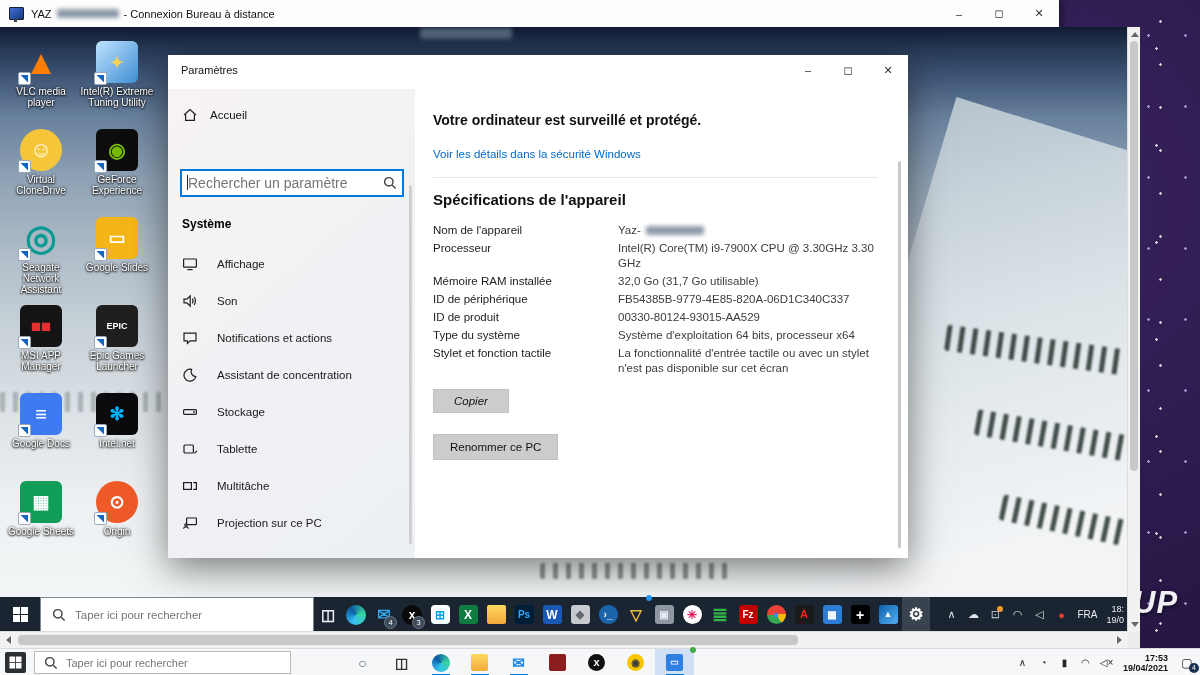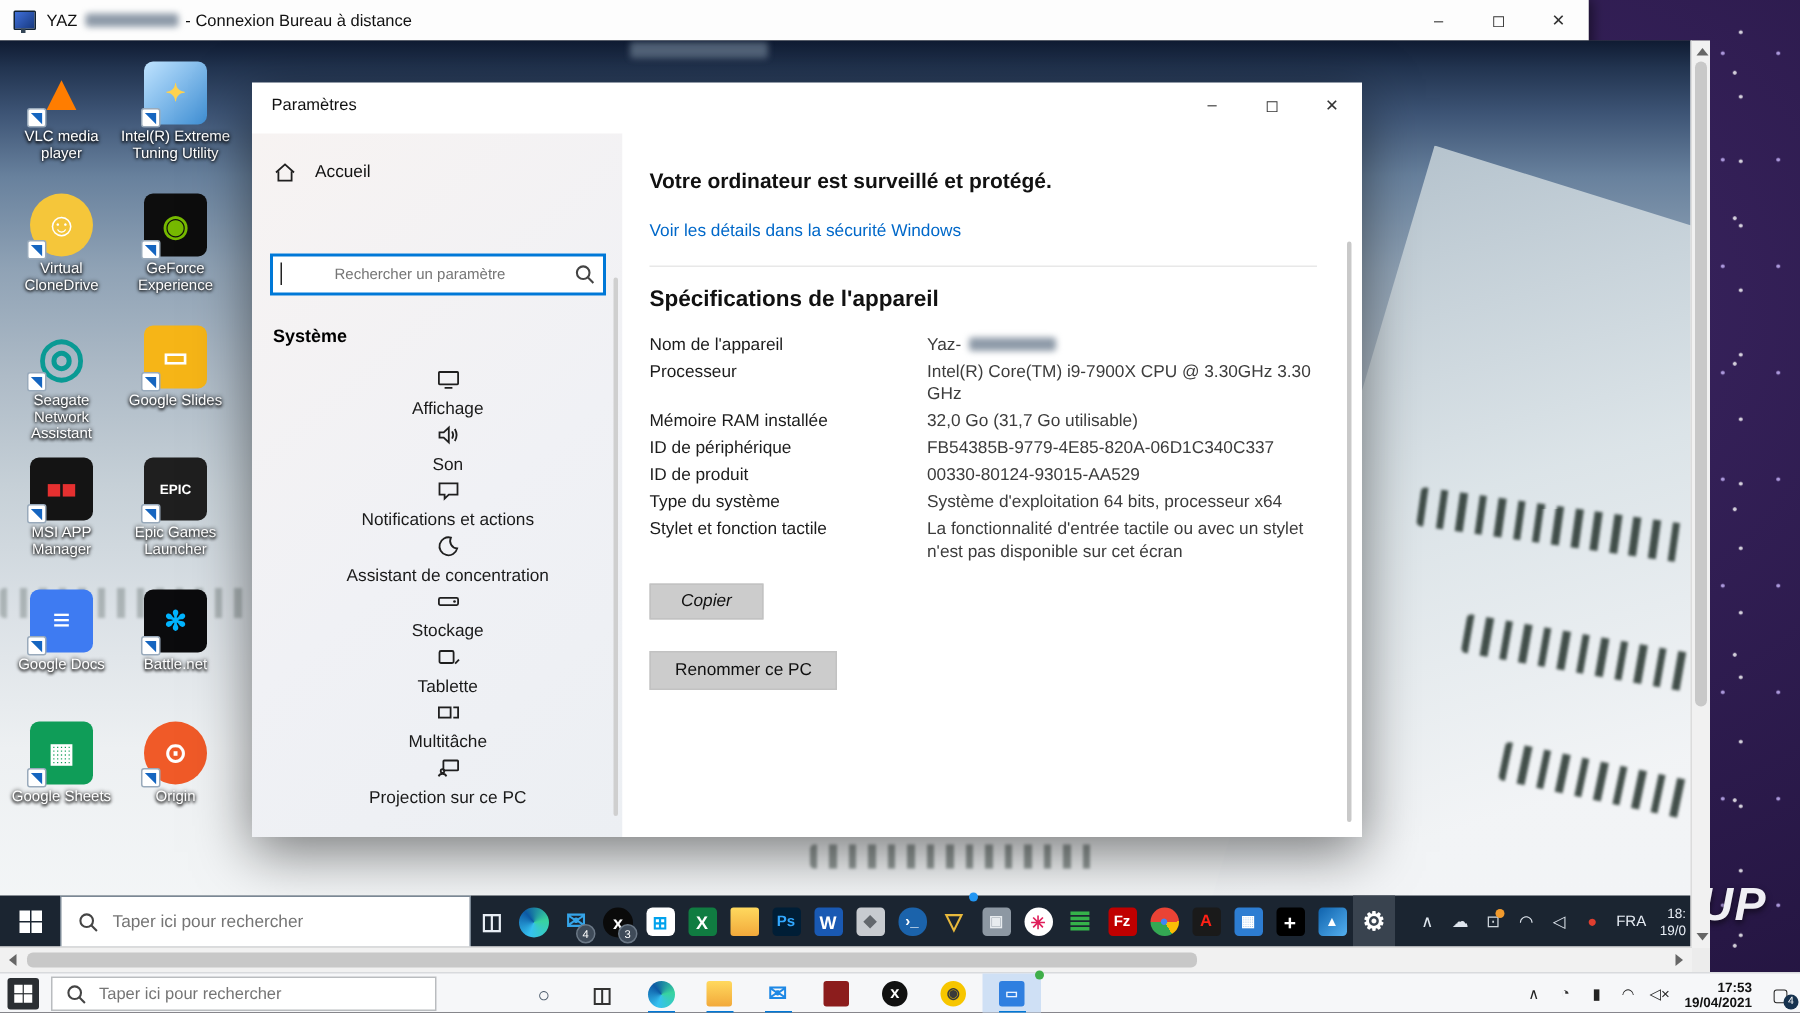--- a/index.html
+++ b/index.html
@@ -75,27 +75,27 @@
   #settings-window{position:absolute;left:168px;top:28px;width:740px;height:503px;background:#fff;
     box-shadow:0 10px 35px rgba(0,0,0,.5);overflow:hidden;}
   #settings-titlebar{position:absolute;left:0;top:0;right:0;height:34px;}
   #settings-title{position:absolute;left:13px;top:9px;font-size:11px;color:#111;}
   #settings-controls{position:absolute;right:0;top:0;display:flex;height:30px;}
   #settings-sidebar{position:absolute;left:0;top:34px;bottom:0;width:247px;
     background:linear-gradient(140deg,#f7f3f2 0%,#f0f1f5 55%,#eceff3 100%);}
   #sb-home{display:flex;align-items:center;gap:12px;padding:8px 14px;margin-top:10px;font-size:11.5px;color:#111;}
   #sb-search{position:absolute;left:12px;top:80px;width:220px;height:24px;background:#fff;
     border:2px solid #0078d7;display:flex;align-items:center;}
-  #sb-search input{border:none;outline:none;flex:1;font-size:10px;color:#444;padding:0 4px 0 6px;
-    font-family:"Liberation Sans",sans-serif;background:transparent;margin-left:35px;}
+  #sb-search input{border:none;outline:none;flex:1;font-size:14px;color:#444;padding:0 4px 0 6px;
+    font-family:"Liberation Sans",sans-serif;background:transparent;}
   #sb-search .caret{position:absolute;left:5px;top:4px;width:1px;height:15px;background:#222;}
   #sb-search .mag{width:20px;color:#555;}
   #sb-section{padding:0 14px;margin-top:86px;font-size:12px;font-weight:bold;color:#000;}
   #sb-items{margin-top:14px;}
-  .sb-item{display:flex;align-items:center;gap:6px;height:37px;padding-left:14px;font-size:11.5px;color:#1a1a1a;flex-direction:column;}
+  .sb-item{display:flex;align-items:center;gap:19px;height:37px;padding-left:14px;font-size:11.5px;color:#1a1a1a;}
   .sb-icon{width:16px;height:16px;display:flex;}
   .sb-icon svg{width:16px;height:16px;}
   #sb-scrollbar{position:absolute;right:3px;top:96px;bottom:14px;width:3px;background:#cfcfcf;border-radius:2px;}
 
   #settings-content{position:absolute;left:247px;right:0;top:34px;bottom:0;background:#fff;
     padding:6px 26px 0 18px;overflow:hidden;}
   #about-title{font-size:26px;font-weight:400;color:#000;letter-spacing:.2px;}
   #security-heading{margin-top:16px;font-size:14px;font-weight:bold;color:#111;width:270px;line-height:19px;}
   #security-link{margin-top:18px;font-size:11.5px;color:#0068c9;cursor:pointer;width:fit-content;}
   #content-divider{margin-top:17px;height:1px;background:#e8e8e8;width:445px;}
@@ -244,21 +244,21 @@
                 <span>≡</span>
                 <span class="shortcut-arrow">◥</span>
               </div>
               <div class="di-label">Google Docs</div>
             </div>
             <div class="desk-icon">
               <div class="di-art" style="background: rgb(11, 11, 13); color: rgb(0, 180, 255); font-size: 18px; border-radius: 6px;">
                 <span>✻</span>
                 <span class="shortcut-arrow">◥</span>
               </div>
-              <div class="di-label">Battle.net</div>
+              <div class="di-label">Intel.net</div>
             </div>
             <div class="desk-icon">
               <div class="di-art" style="background: rgb(15, 157, 88); color: rgb(255, 255, 255); font-size: 18px; border-radius: 6px;">
                 <span>▦</span>
                 <span class="shortcut-arrow">◥</span>
               </div>
               <div class="di-label">Google Sheets</div>
             </div>
             <div class="desk-icon">
               <div class="di-art" style="background: rgb(240, 90, 40); color: rgb(255, 255, 255); font-size: 18px; border-radius: 50%;">

